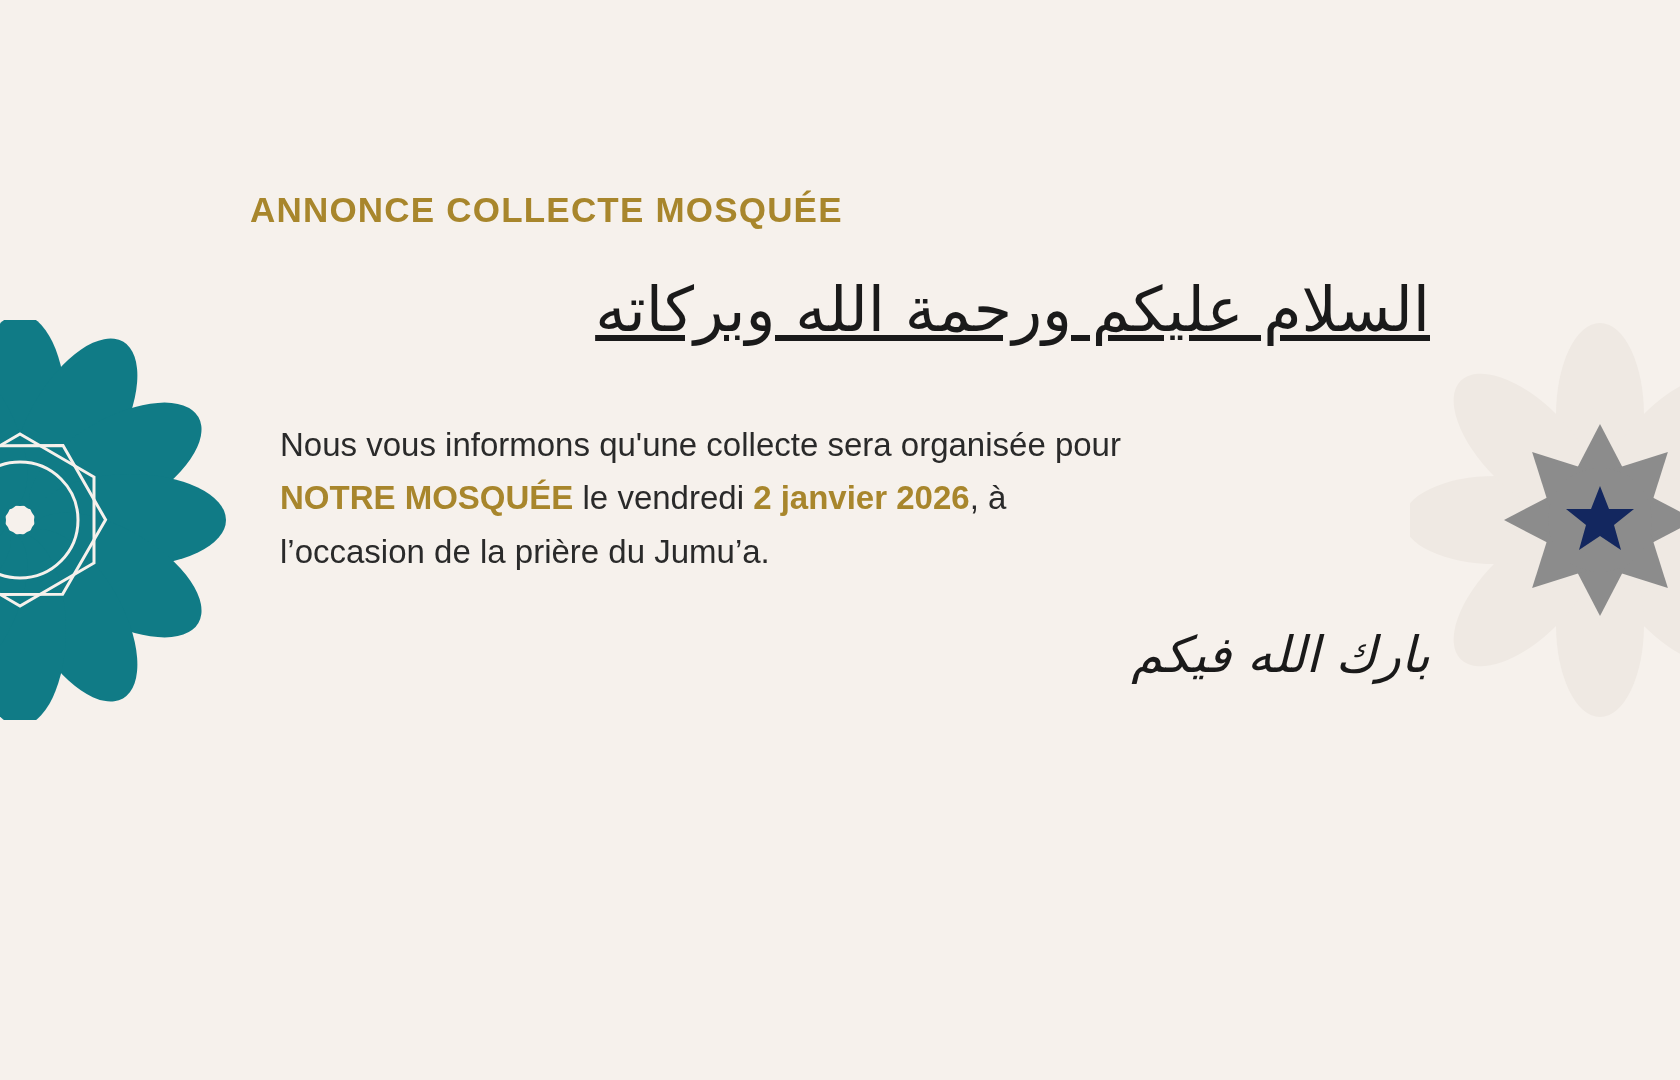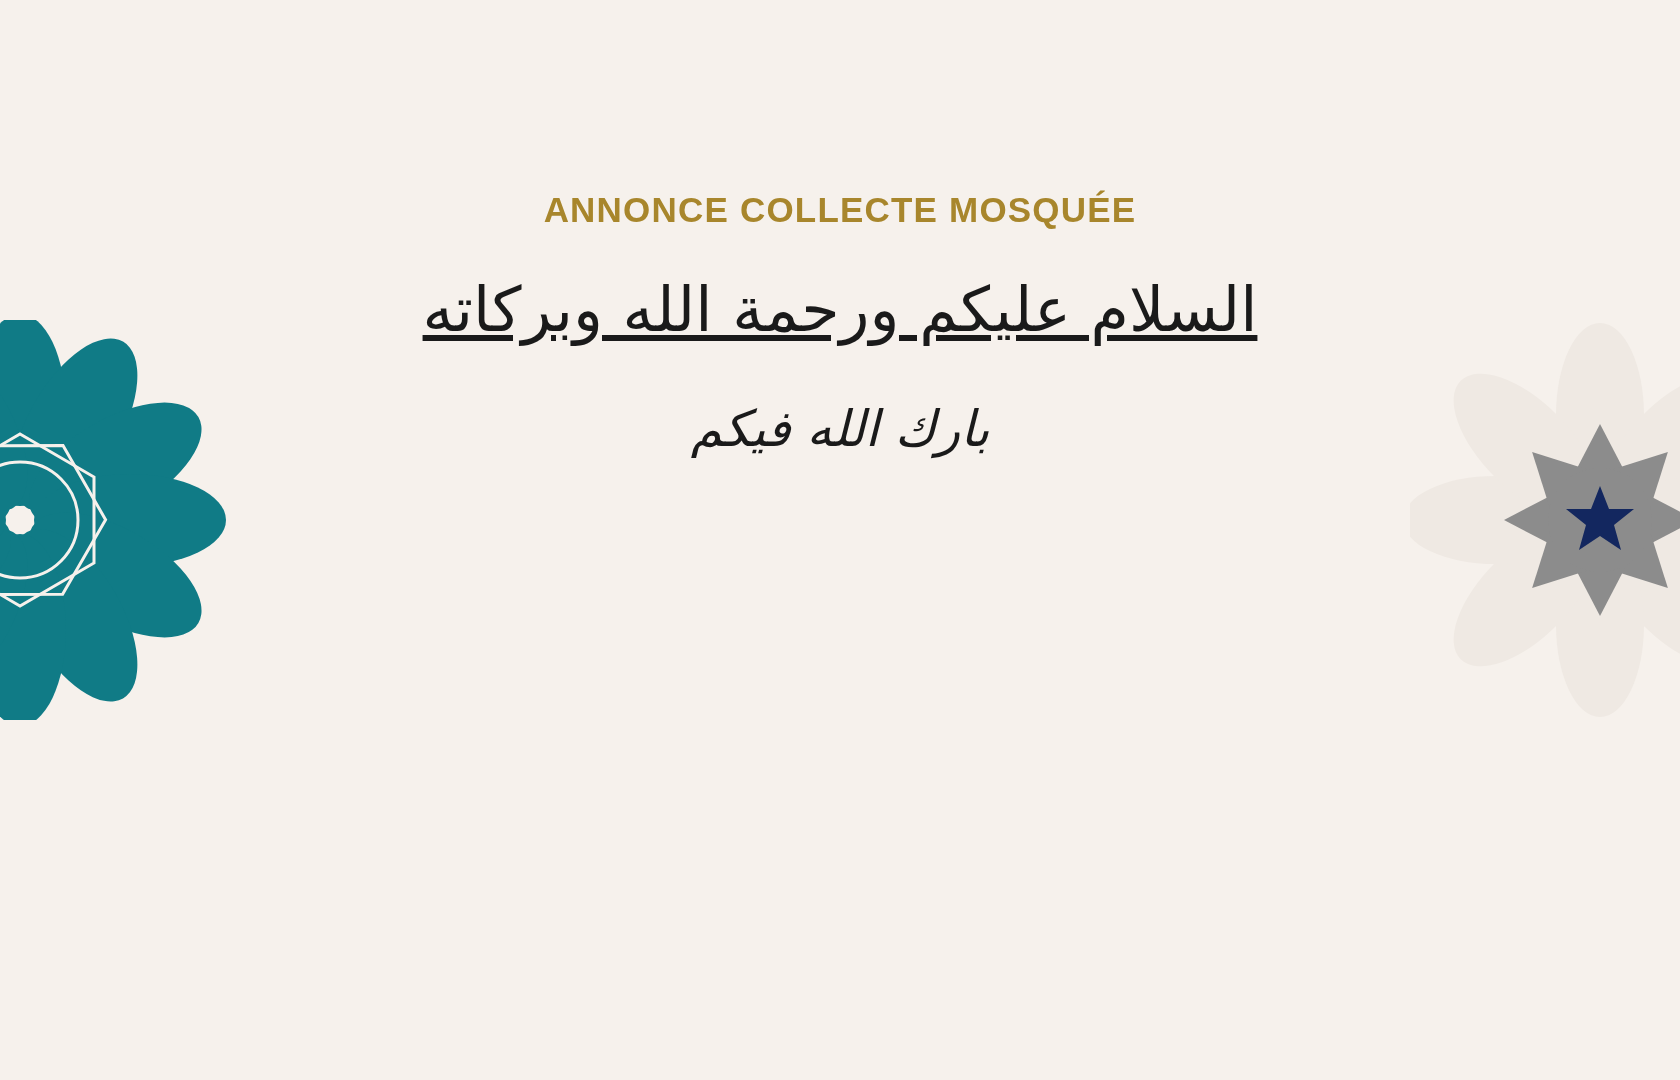--- a/index.html
+++ b/index.html
@@ -49,21 +49,20 @@
   }
   .rosette-left svg, .rosette-right svg { display: block; }
 
   
   .content {
     position: absolute;
     left: 50%;
     transform: translateX(-50%);
     top: 0;
     width: 1180px;
-    text-align: center;
   }
 
   .title {
     margin-top: 190px;
     font-size: 35px;
     font-weight: bold;
     letter-spacing: 1.2px;
     color: #a8862c;
     font-family: "Liberation Sans", sans-serif;
   }
@@ -198,20 +197,25 @@
       </g>
     </svg>
   </div>
 
   <div class="content">
 
     <div class="title">ANNONCE COLLECTE MOSQUÉE</div>
 
     <div class="arabic-greeting">السلام عليكم ورحمة الله وبركاته</div>
 
+    <div class="para-main">
+      <span>Nous vous informons qu'une collecte sera organisée pour</span><br>
+      <span class="hl-bold">NOTRE MOSQUÉE</span><span> le vendredi </span><span class="hl-date">2 janvier 2026</span><span>, à</span><br>
+      <span>l’occasion de la prière du Jumu’a.</span>
+    </div>
 
 
     <div class="arabic-closing">بارك الله فيكم</div>
 
   </div>
 
 
 </div>
 
 </body></html>

